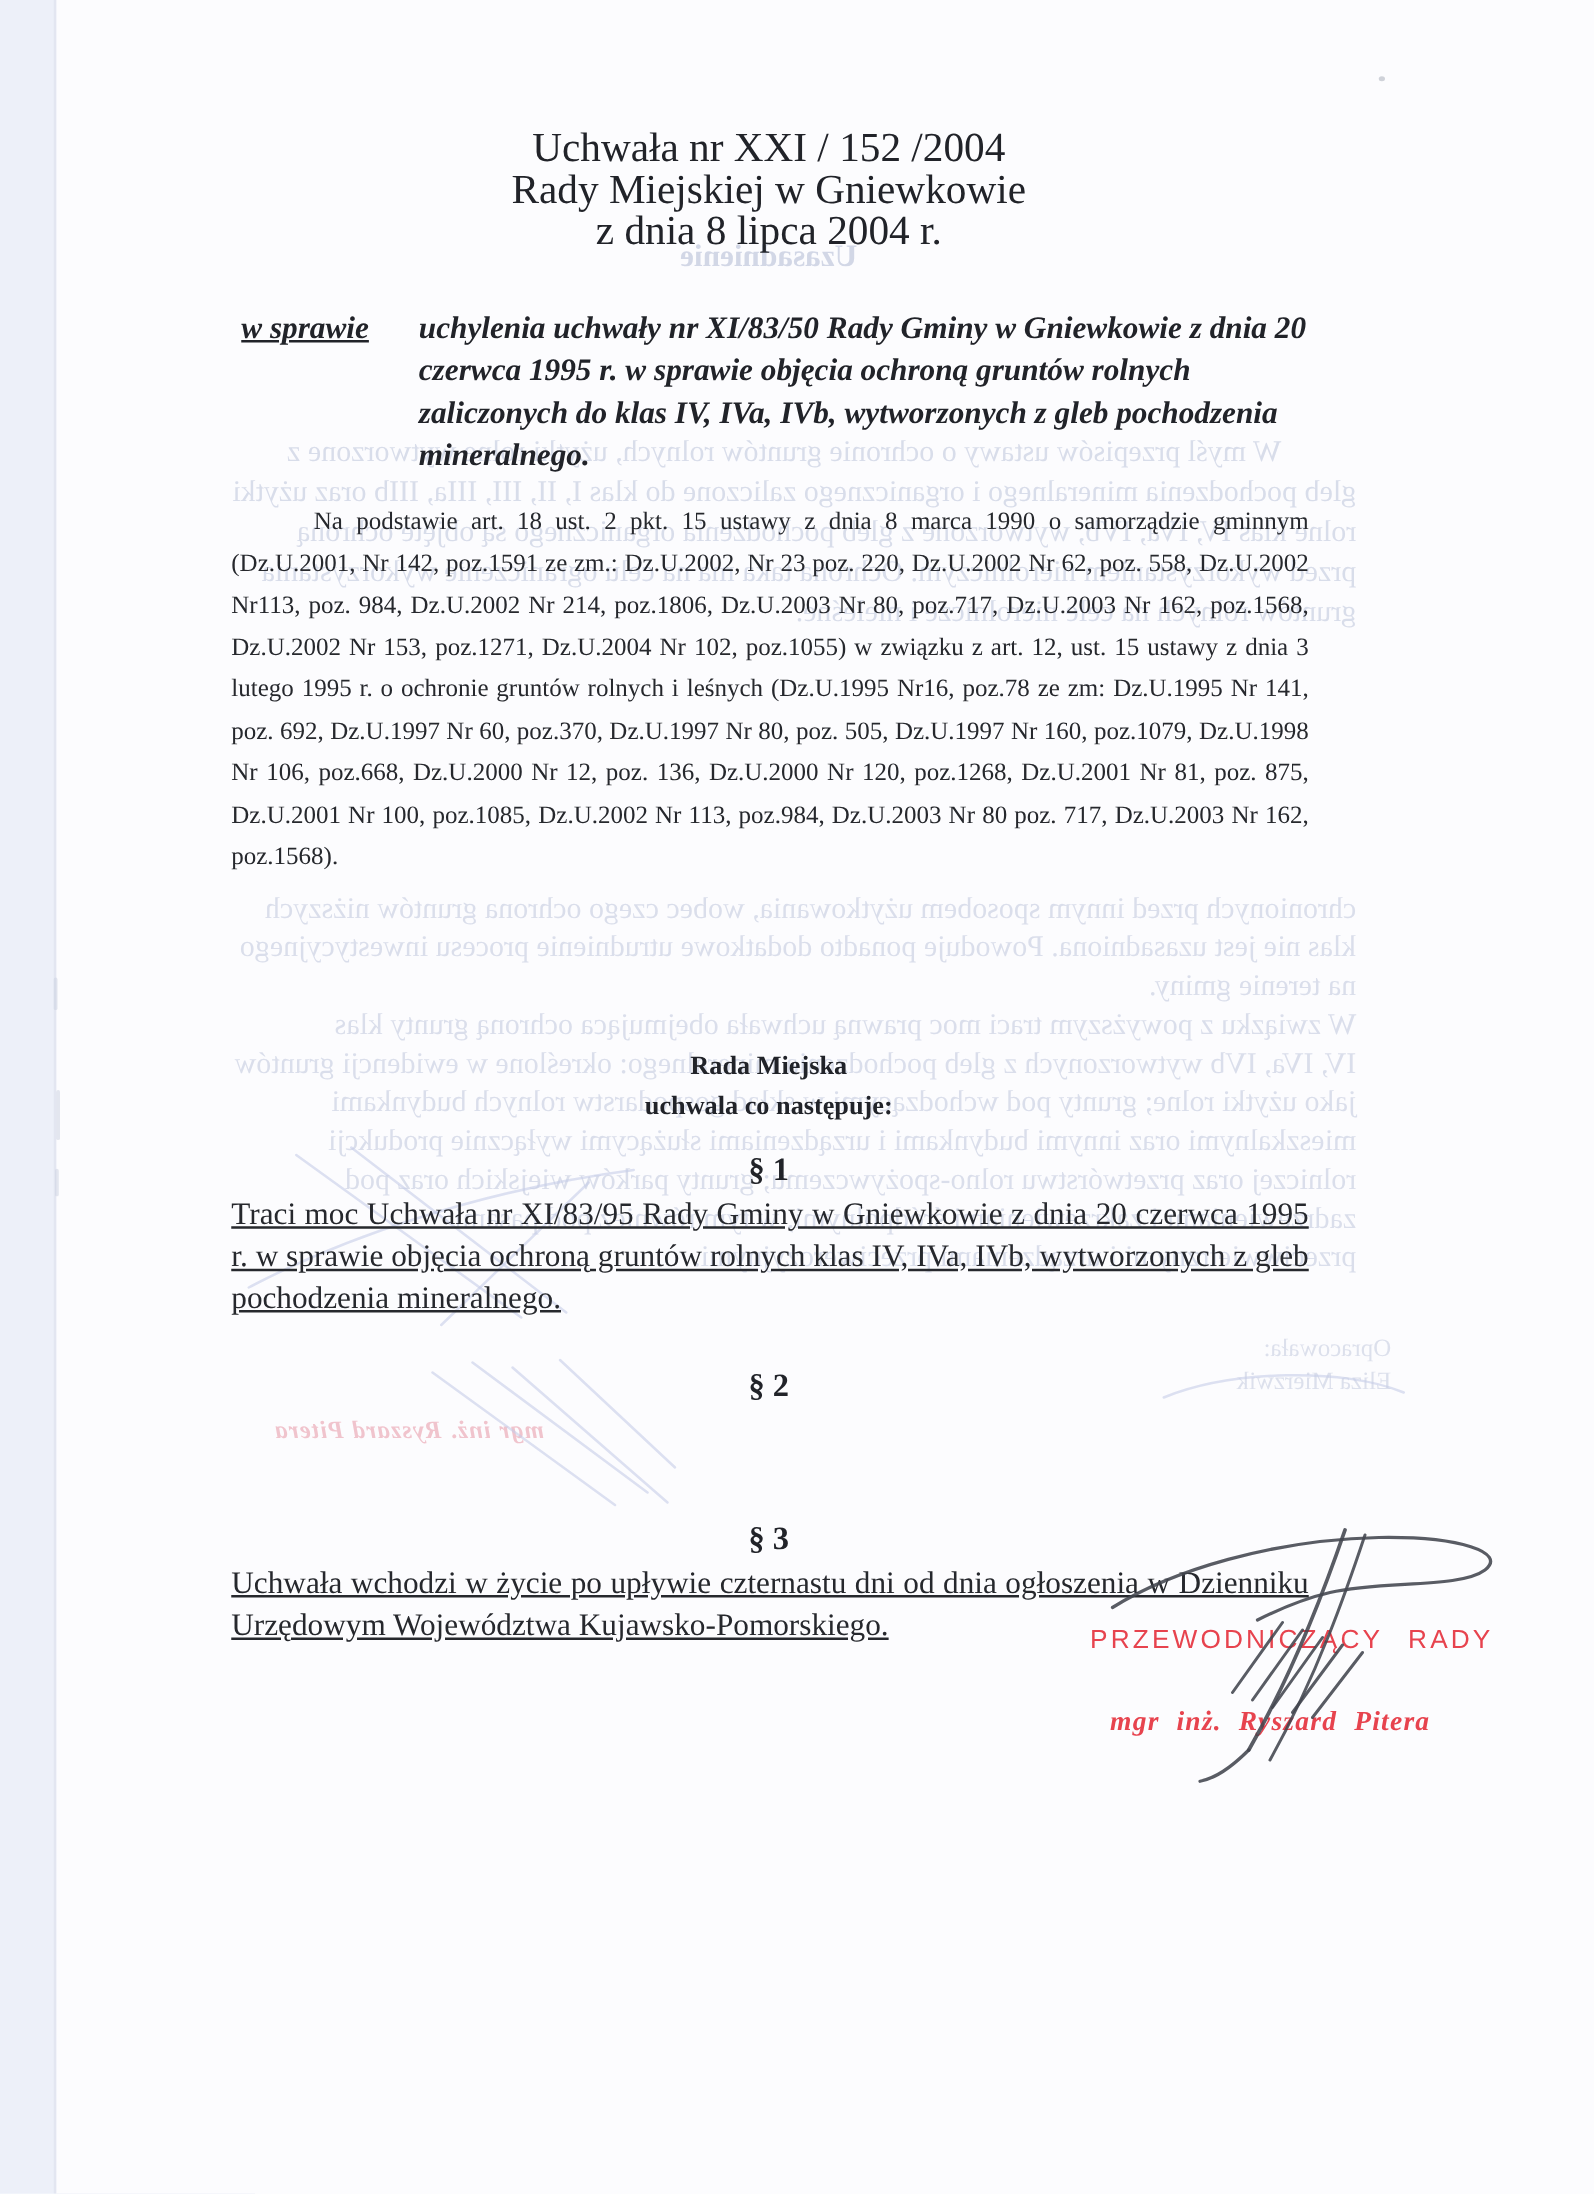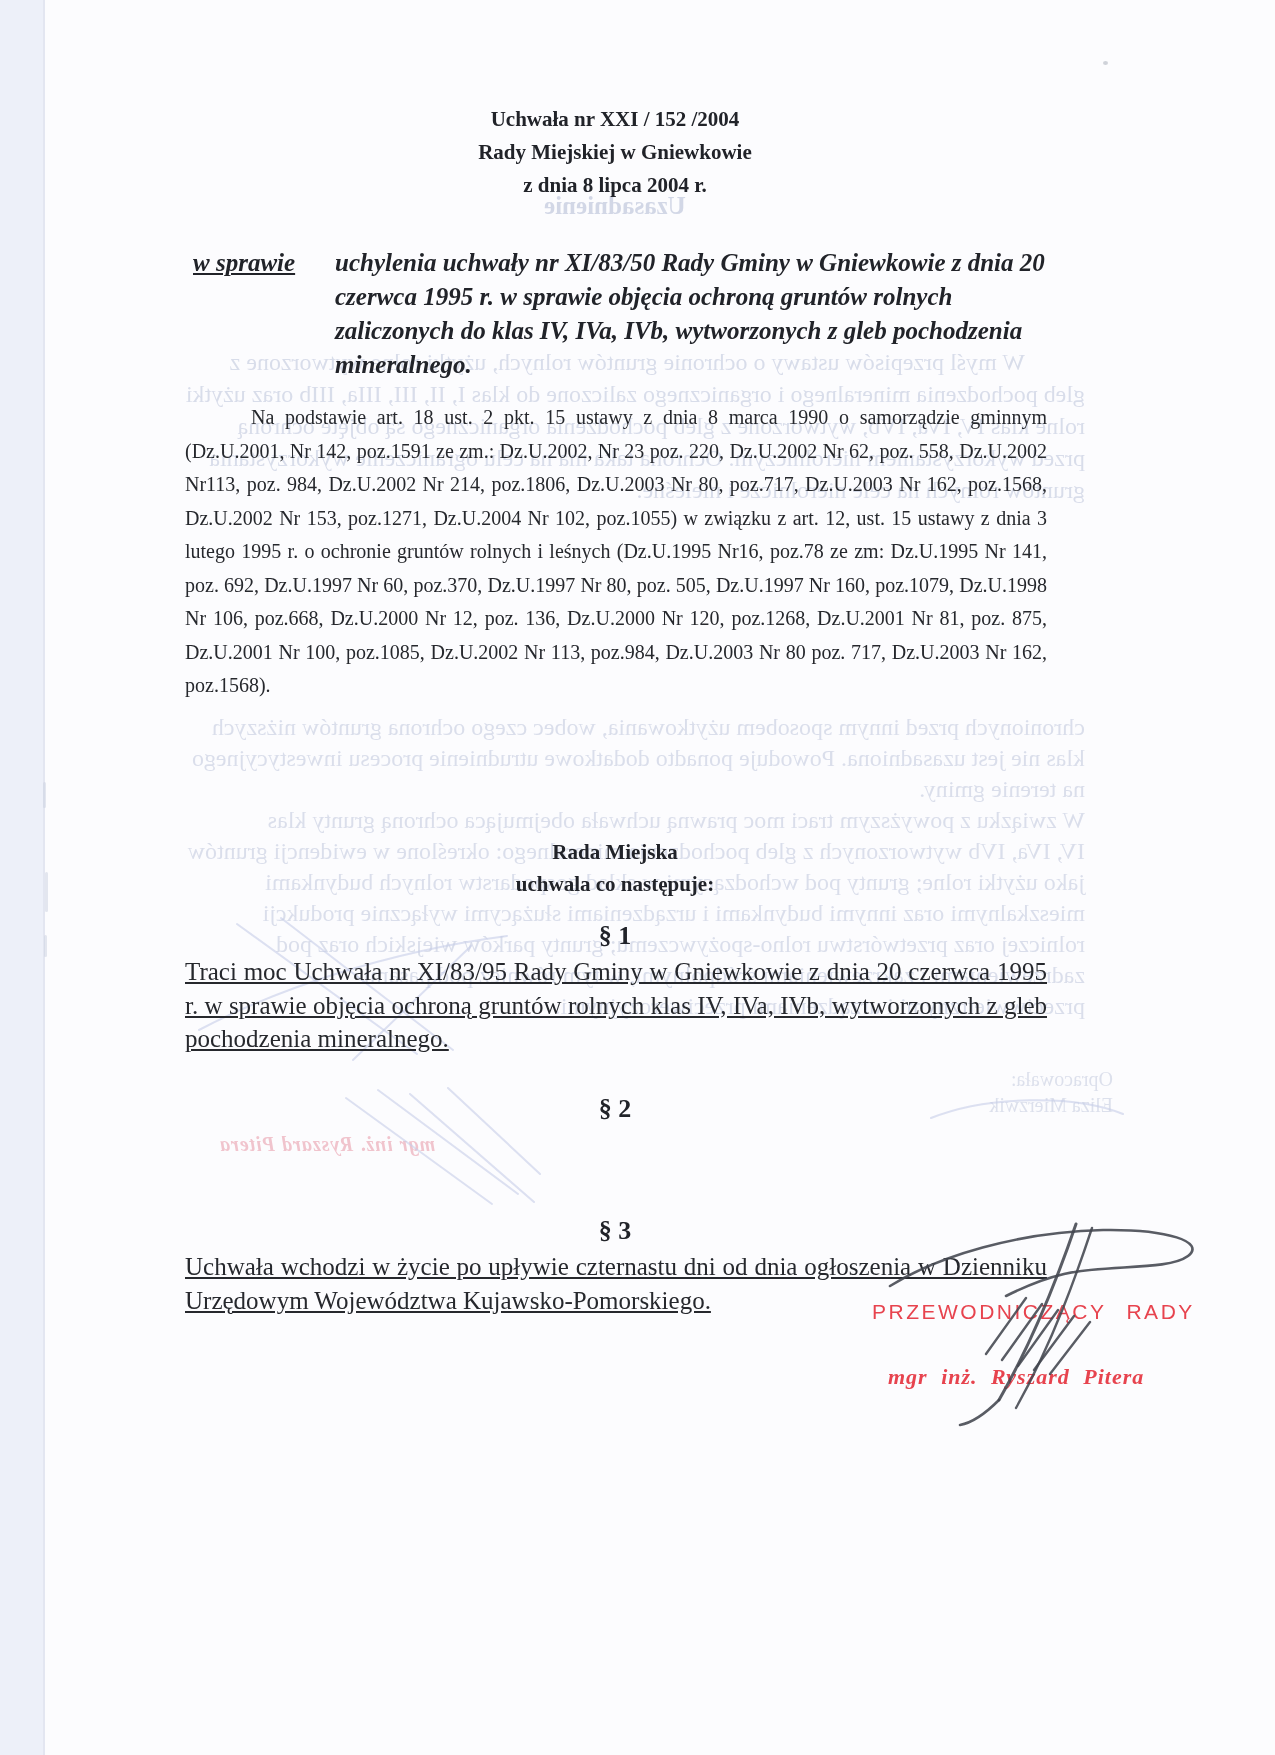--- a/index.html
+++ b/index.html
@@ -5,22 +5,22 @@
   html,body{margin:0;padding:0;background:#eceef6;}
   #page{position:relative;width:1275px;height:1755px;background:#fcfcfe;overflow:hidden;
         font-family:"Liberation Serif","DejaVu Serif",serif;color:#26282d;}
   .paper-edge{position:absolute;left:0;top:0;width:43px;height:1755px;background:#edf0f9;
               border-right:2px solid #e3e6f1;z-index:0;}
   .speck{position:absolute;border-radius:50%;background:#9aa0ad;opacity:.45;z-index:2;}
   .smudge{position:absolute;background:#cdd3e2;opacity:.55;border-radius:2px;z-index:1;}
 
   
   .blk{position:absolute;z-index:3;}
-  .title{left:185px;top:103px;width:860px;text-align:center;font-weight:bold;
-         font-size:21px;line-height:33px;color:#212329;}
+  .title{left:185px;top:103px;width:860px;text-align:center;font-weight:normal;
+         font-size:33px;line-height:33px;color:#212329;}
   .subject{left:193px;top:246px;width:856px;display:flex;font-weight:bold;font-style:italic;
            font-size:25px;line-height:34px;color:#212329;}
   .subject-label{width:112px;flex:0 0 112px;margin-right:30px;text-decoration:underline;}
   .subject-text{width:714px;}
   .legal{left:185px;top:401px;width:862px;font-size:20px;line-height:33.5px;
          text-align:justify;text-indent:66px;}
   .enacting{left:185px;top:836px;width:860px;text-align:center;font-weight:bold;
             font-size:21px;line-height:32px;color:#212329;}
   .shead{left:185px;width:860px;text-align:center;font-weight:bold;font-size:26px;color:#212329;}
   .stext{left:185px;width:862px;font-size:25px;line-height:33.5px;text-align:justify;text-decoration:underline;}

